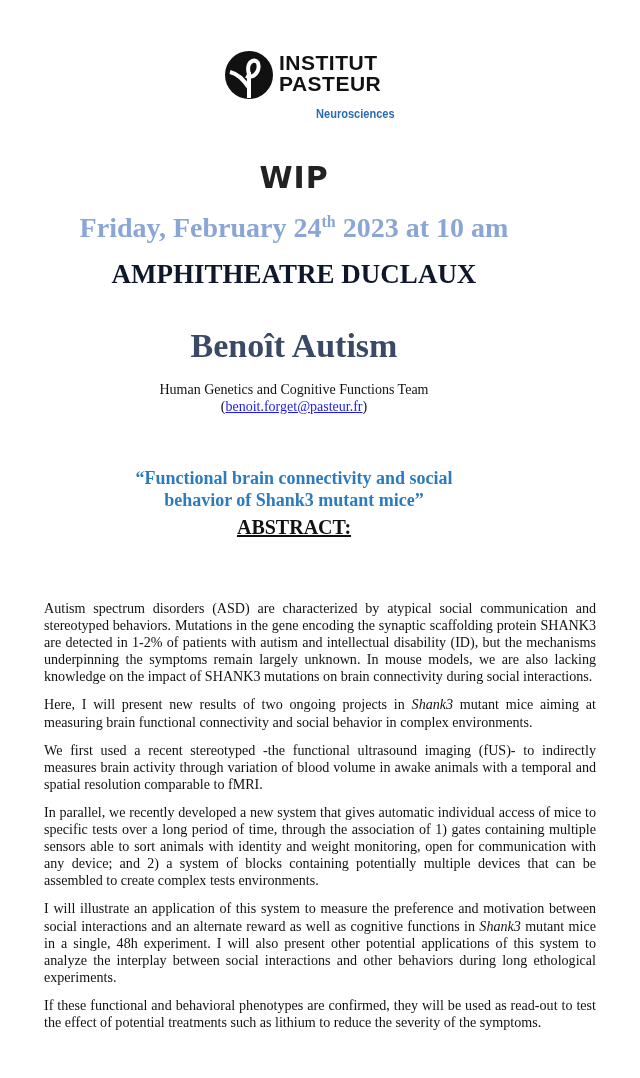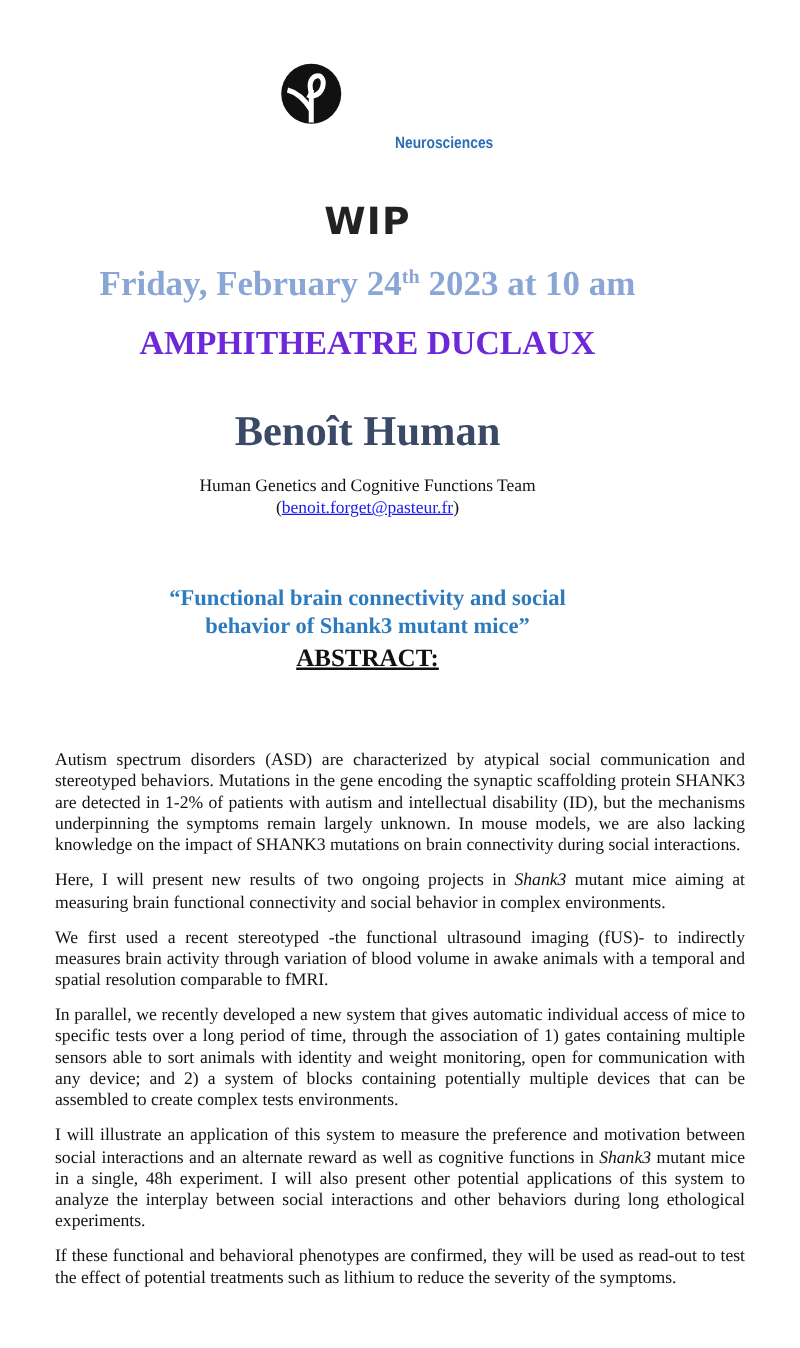--- a/index.html
+++ b/index.html
@@ -5,50 +5,54 @@
     html, body { margin: 0; padding: 0; background: #ffffff; }
     body { width: 640px; height: 1078px; position: relative; overflow: hidden; font-family: "Liberation Serif", serif; color: #111; }
     .logo { position: absolute; left: 224px; top: 50px; width: 180px; height: 75px; }
     .logo-mark { position: absolute; left: 0; top: 0; width: 50px; height: 50px; }
     .logo-text { position: absolute; left: 55px; top: 2px; font-family: "Liberation Sans", sans-serif; font-weight: bold; font-size: 21px; line-height: 21px; color: #111; letter-spacing: 0.5px; }
     .logo-sub { position: absolute; left: 92px; top: 56px; font-family: "Liberation Sans", sans-serif; font-size: 13px; color: #2a6db5; font-weight: bold; transform: scaleX(0.85); transform-origin: left; }
     .center { position: absolute; left: 0; width: 588px; text-align: center; }
     .wip { top: 160px; font-family: "DejaVu Sans", sans-serif; font-weight: bold; font-size: 30px; color: #222; letter-spacing: 1px; }
     .date { top: 212px; font-weight: bold; font-size: 28px; color: #8aa6d6; }
     .date sup { font-size: 16px; vertical-align: 10px; }
-    .venue { top: 259px; font-weight: bold; font-size: 27px; color: #6d28d9; }
+    .venue { top: 259px; font-weight: bold; font-size: 27px; color: #0f172a; }
     .speaker { top: 327px; font-weight: bold; font-size: 34px; color: #3a4a66; }
     .role { top: 381px; font-size: 14px; line-height: 17px; color: #111; }
     .role a { color: #1a1aee; text-decoration: underline; }
     .talk { top: 467px; font-weight: bold; font-size: 18px; line-height: 22px; color: #2d7bbf; padding: 0 104px; box-sizing: border-box; }
     .abstract-h { top: 516px; font-weight: bold; font-size: 20px; text-decoration: underline; color: #111; }
     .abstract { position: absolute; left: 33px; top: 589px; width: 574px; font-size: 14.1px; line-height: 17.1px; text-align: justify; color: #111; }
     .abstract p { margin: 11px; }
     .abstract i { font-style: italic; }
   </style>
 </head>
 <body>
 
 <div class="logo">
   <svg class="logo-mark" viewBox="0 0 50 50">
     <circle cx="25" cy="25" r="24" fill="#111"></circle>
     <path d="M25 48 L25 22" stroke="#fff" stroke-width="4" fill="none"></path>
     <path d="M25 24 C 20 8, 38 6, 34 20 C 31 28, 24 27, 22 26" stroke="#fff" stroke-width="4" fill="none"></path>
     <path d="M6 22 C 14 24, 20 30, 25 38" stroke="#fff" stroke-width="4" fill="none"></path>
   </svg>
+  <div class="logo-text">
+    <div>INSTITUT</div>
+    <div>PASTEUR</div>
+  </div>
   <div class="logo-sub">Neurosciences</div>
 </div>
 
 <div class="center wip">WIP</div>
 
 <div class="center date"><span>Friday, February 24</span><sup>th</sup><span> 2023 at 10 am</span></div>
 
 <div class="center venue">AMPHITHEATRE DUCLAUX</div>
 
-<div class="center speaker">Benoît Human</div>
+<div class="center speaker">Benoît Autism</div>
 
 <div class="center role">
   <div>Human Genetics and Cognitive Functions Team</div>
   <div><span>(</span><a>benoit.forget@pasteur.fr</a><span>)</span></div>
 </div>
 
 <div class="center talk">“Functional brain connectivity and social behavior of Shank3 mutant mice”</div>
 
 <div class="center abstract-h">ABSTRACT:</div>
 

